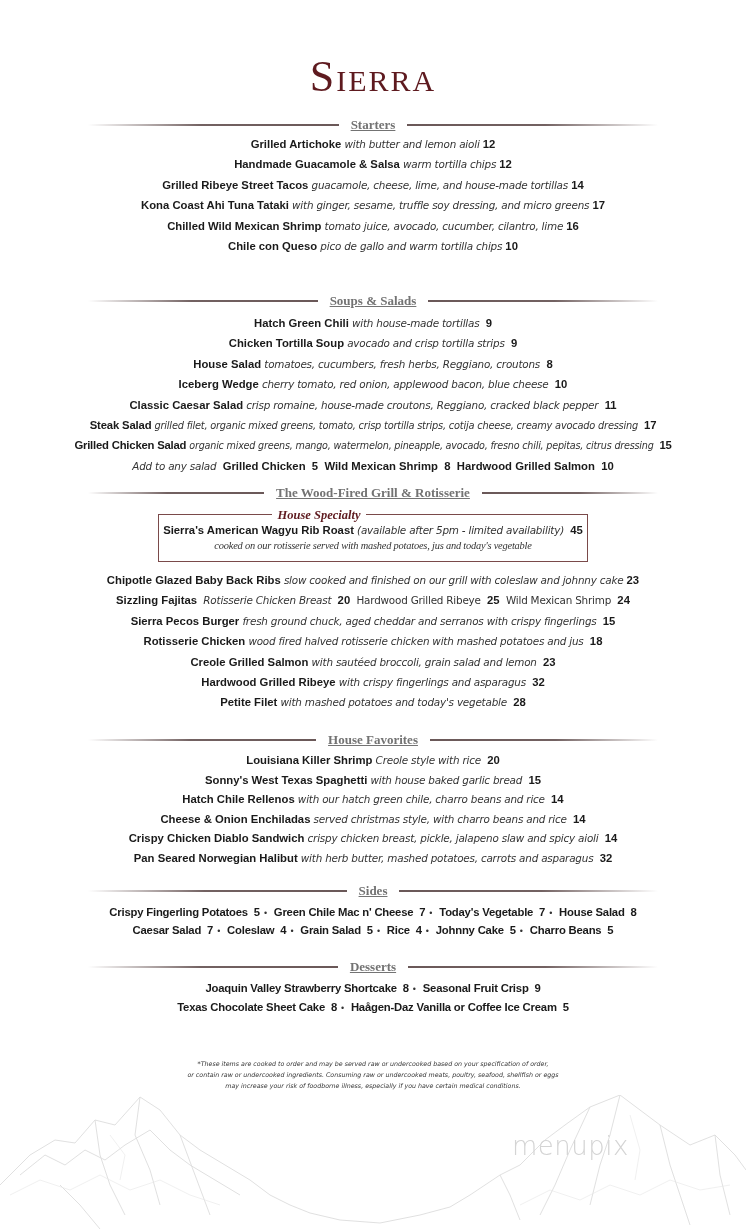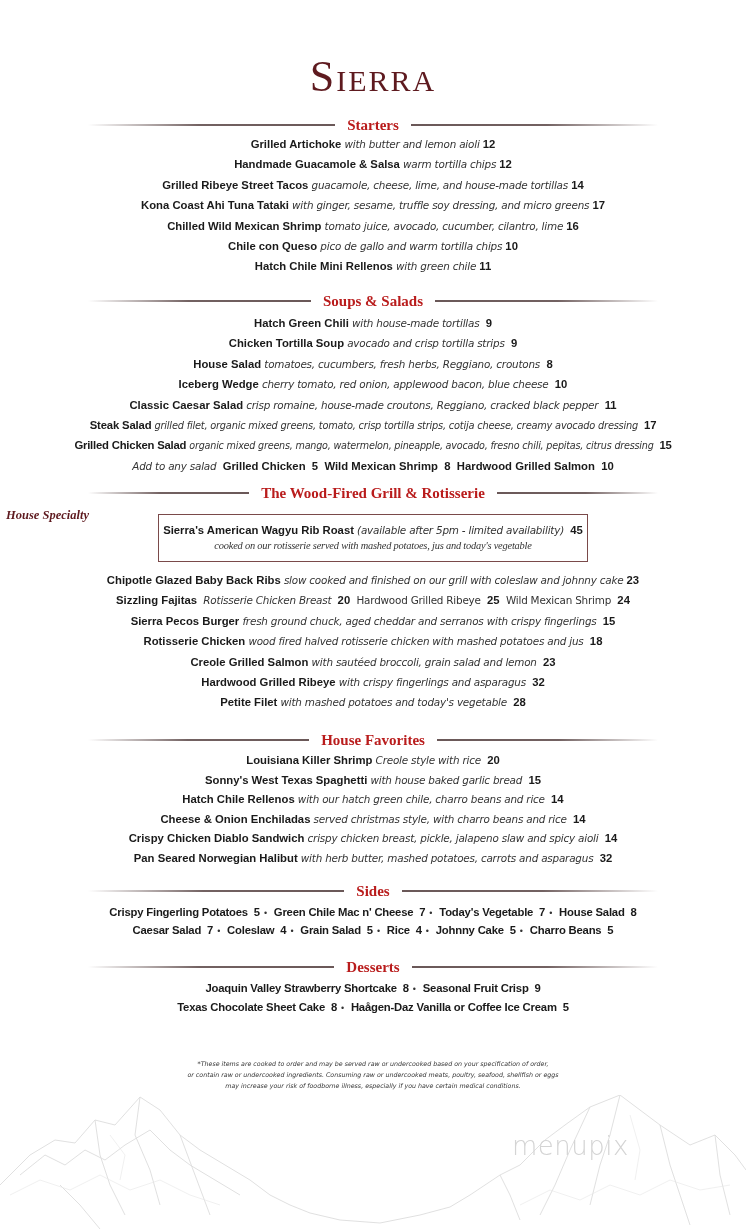--- a/index.html
+++ b/index.html
@@ -23,37 +23,37 @@
     .section-head .line {
       flex: 1; height: 1.5px;
       background: linear-gradient(to right, rgba(90,60,60,0), rgba(90,70,70,0.85) 45%, rgba(90,70,70,0.9));
     }
     .section-head .line.right {
       background: linear-gradient(to left, rgba(90,60,60,0), rgba(90,70,70,0.85) 45%, rgba(90,70,70,0.9));
     }
     .section-head .label {
       padding: 0 12px;
       font-family: "Liberation Serif", "DejaVu Serif", serif;
-      font-weight: bold; color: #b91c1c; font-size: 15px; white-space: nowrap;
+      font-weight: bold; color: #737373; font-size: 13px; white-space: nowrap; text-decoration: underline;
     }
 
     .items { position: absolute; left: 0; width: 746px; text-align: center; }
     .item { height: 20.4px; line-height: 20.4px; font-size: 11.3px; white-space: nowrap; }
     .item .name { font-weight: bold; color: #1a1a1a; }
     .item .desc { font-style: italic; color: #333; font-family: "DejaVu Sans", sans-serif; font-size: 10.4px; letter-spacing: -0.2px; }
     .item .plain { color: #333; font-family: "DejaVu Sans", sans-serif; font-size: 10.4px; letter-spacing: -0.2px; }
     .item .price { font-weight: bold; color: #1a1a1a; }
     .item .sep { color: #333; padding: 0 4px; font-size: 9px; }
 
     .specialty-box {
       position: absolute; left: 158px; top: 514px; width: 430px; height: 48px;
       border: 1.3px solid #7a4a4a;
     }
     .specialty-tag {
-      position: absolute; left: 0; top: 505px; width: 606px; text-align: left;
+      position: absolute; left: 16px; top: 505px; width: 606px; text-align: center;
     }
     .specialty-tag span {
       background: #fff; padding: 0 6px;
       font-family: "Liberation Serif", "DejaVu Serif", serif;
       font-style: italic; font-weight: bold; color: #5e1a1f; font-size: 12.5px;
     }
     .specialty-lines { position: absolute; left: 158px; top: 522px; width: 430px; text-align: center; }
     .specialty-lines .row1 { font-size: 11.3px; line-height: 16px; white-space: nowrap; }
     .specialty-lines .row2 { font-size: 10.4px; line-height: 15px; font-style: italic; color: #333; font-family: Liberation Serif, serif; letter-spacing: -0.2px; white-space: nowrap; }
 
@@ -83,21 +83,20 @@
     <div class="label">Starters</div>
     <div class="line right"></div>
   </div>
   <div class="items" style="top:134px;">
     <div class="item"><span class="name">Grilled Artichoke</span> <span class="desc">with butter and lemon aioli</span> <span class="price">12</span></div>
     <div class="item"><span class="name">Handmade Guacamole &amp; Salsa</span> <span class="desc">warm tortilla chips</span> <span class="price">12</span></div>
     <div class="item"><span class="name">Grilled Ribeye Street Tacos</span> <span class="desc">guacamole, cheese, lime, and house-made tortillas</span> <span class="price">14</span></div>
     <div class="item"><span class="name">Kona Coast Ahi Tuna Tataki</span> <span class="desc">with ginger, sesame, truffle soy dressing, and micro greens</span> <span class="price">17</span></div>
     <div class="item"><span class="name">Chilled Wild Mexican Shrimp</span> <span class="desc">tomato juice, avocado, cucumber, cilantro, lime</span> <span class="price">16</span></div>
     <div class="item"><span class="name">Chile con Queso</span> <span class="desc">pico de gallo and warm tortilla chips</span> <span class="price">10</span></div>
-    <div class="item"><span class="name">Hatch Chile Mini Rellenos</span> <span class="desc">with green chile</span> <span class="price">11</span></div>
   </div>
 
   <div class="section-head" style="top:291px;">
     <div class="line"></div>
     <div class="label">Soups &amp; Salads</div>
     <div class="line right"></div>
   </div>
   <div class="items" style="top:313px;">
     <div class="item"><span class="name">Hatch Green Chili</span> <span class="desc">with house-made tortillas</span>&nbsp; <span class="price">9</span></div>
     <div class="item"><span class="name">Chicken Tortilla Soup</span> <span class="desc">avocado and crisp tortilla strips</span>&nbsp; <span class="price">9</span></div>

